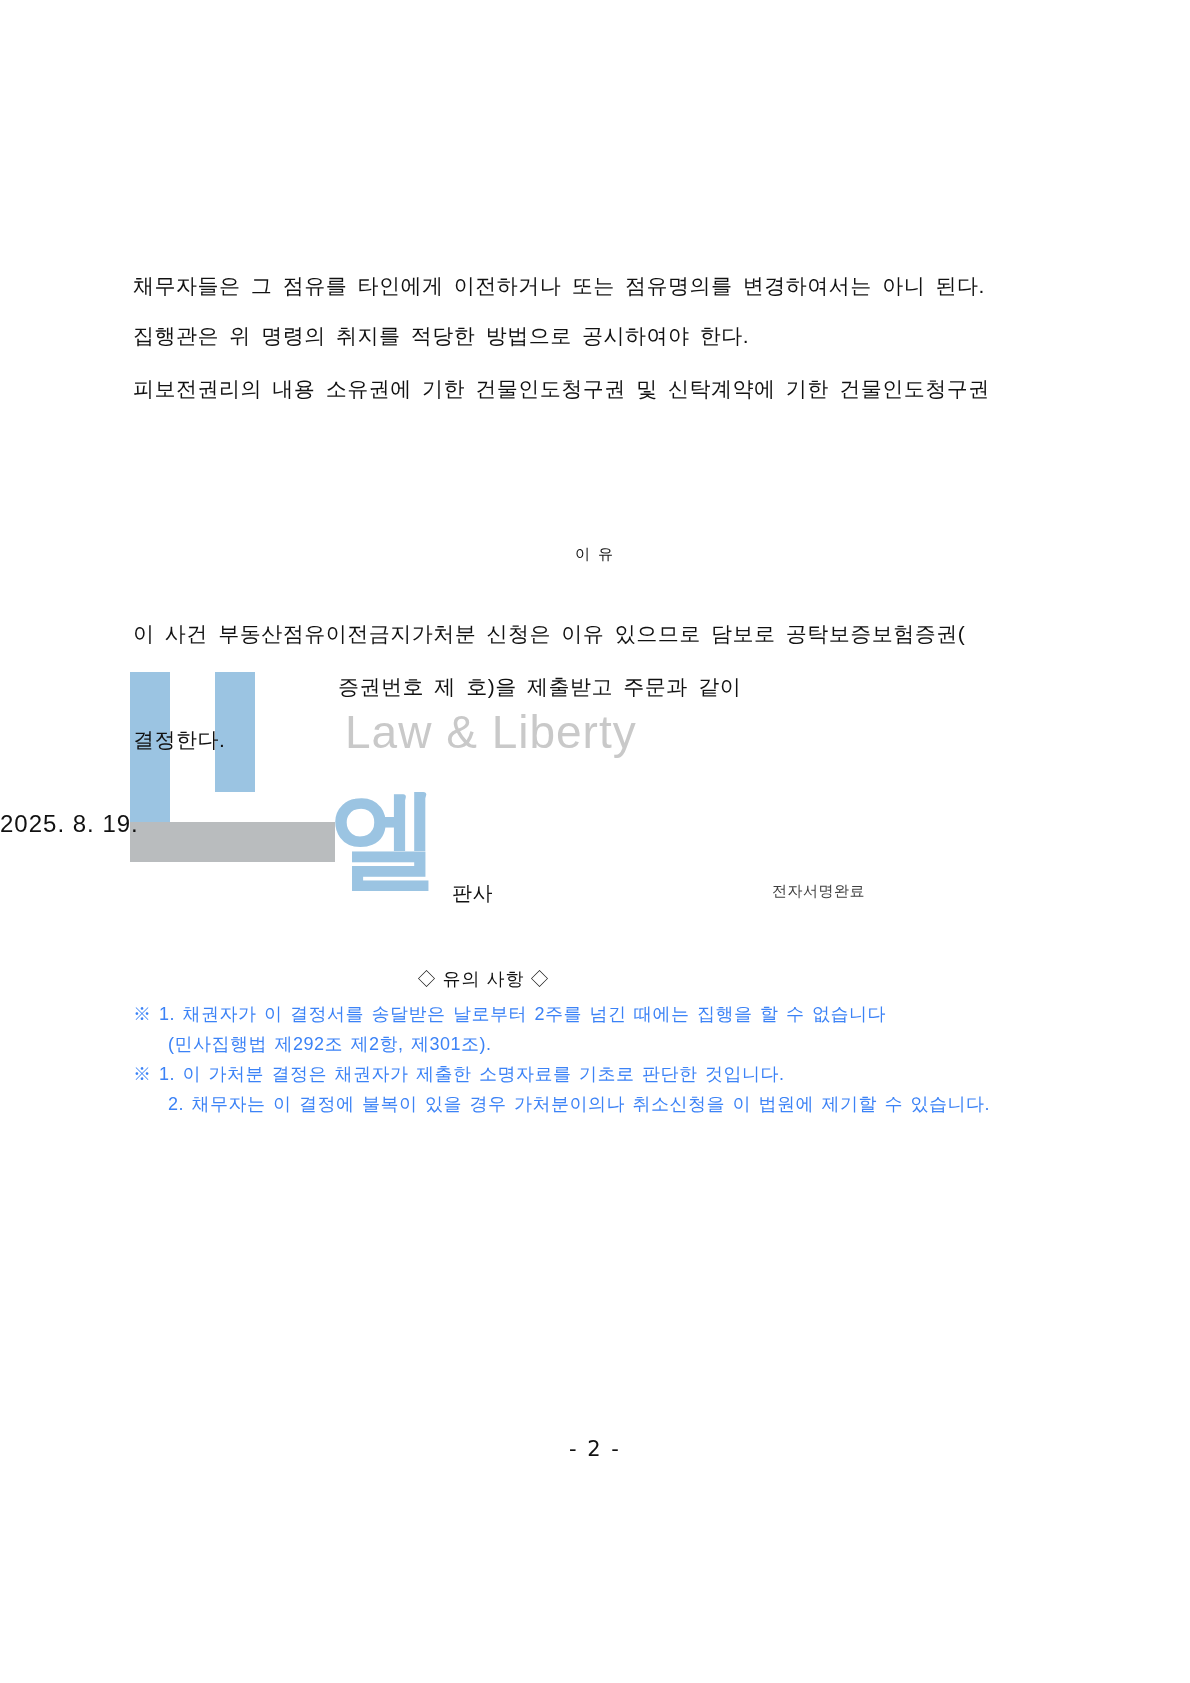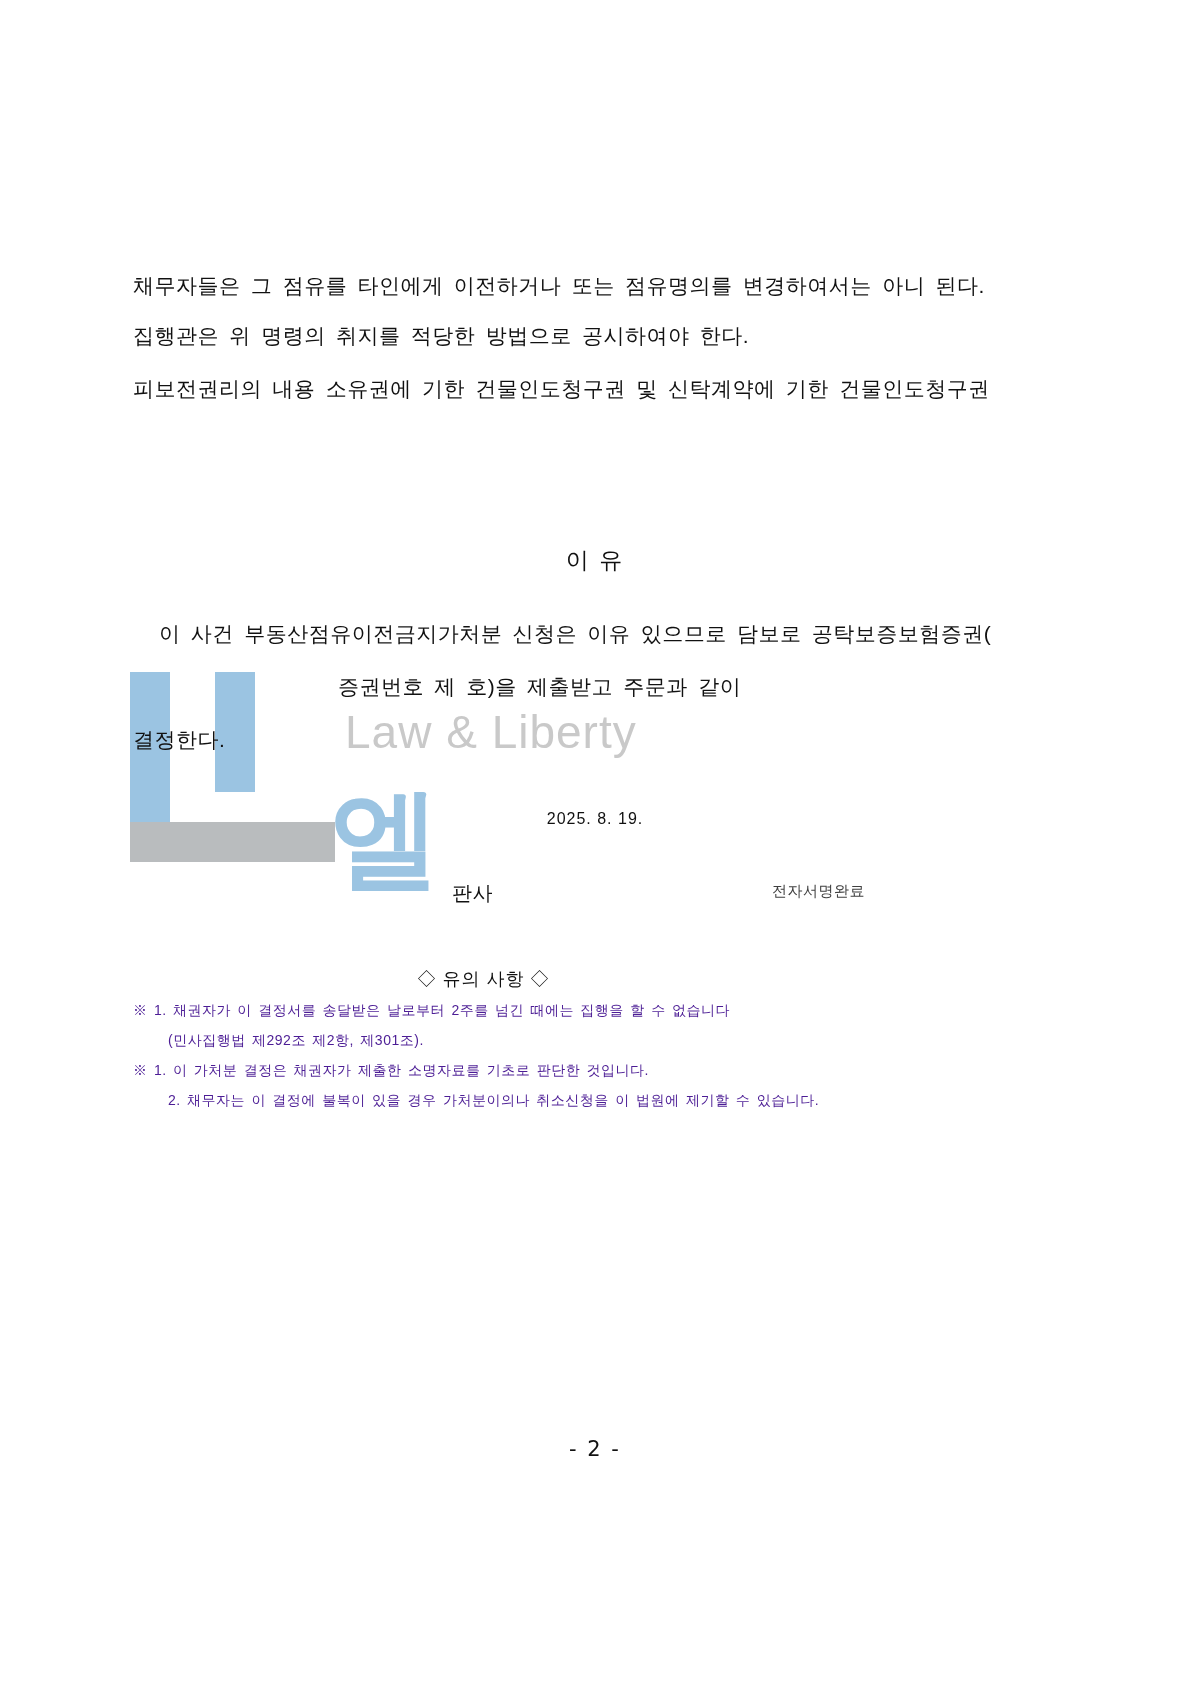--- a/index.html
+++ b/index.html
@@ -99,37 +99,37 @@
     white-space: nowrap;
   }
   .body-line {
     left: 133px;
     word-spacing: 4px;
   }
   .center-title {
     left: 0;
     width: 1190px;
     text-align: center;
-    font-size: 23px;
+    font-size: 15px;
     letter-spacing: 2px;
     white-space: nowrap;
   }
   .indent-line {
     left: 133px;
     word-spacing: 4px;
   }
   .sub-indent {
     left: 338px;
     word-spacing: 4px;
   }
   .date-line {
     left: 0;
     width: 1190px;
-    text-align: center;
-    font-size: 16px;
+    text-align: left;
+    font-size: 24px;
     letter-spacing: 1px;
   }
   .judge-label {
     left: 452px;
     font-size: 20px;
   }
   .esign {
     left: 772px;
     font-size: 15px;
     color: #404040;
@@ -137,22 +137,22 @@
 
   .notice-head {
     left: 0;
     width: 967px;
     text-align: center;
     font-size: 18px;
     letter-spacing: 1px;
   }
   .notice {
     left: 133px;
-    font-size: 14px;
-    color: #4c1d95;
+    font-size: 18px;
+    color: #3b82f6;
     word-spacing: 2px;
   }
   .notice-ind1 { left: 168px; }
   .notice-ind2 { left: 168px; }
 
   .page-number {
     position: absolute;
     left: 0;
     top: 1437px;
     width: 1190px;
@@ -176,21 +176,21 @@
   </div>
 
   <div class="content">
 
     <div class="ln body-line" style="top:272px;">채무자들은 그 점유를 타인에게 이전하거나 또는 점유명의를 변경하여서는 아니 된다.</div>
     <div class="ln body-line" style="top:322px;">집행관은 위 명령의 취지를 적당한 방법으로 공시하여야 한다.</div>
     <div class="ln body-line" style="top:375px;">피보전권리의 내용 소유권에 기한 건물인도청구권 및 신탁계약에 기한 건물인도청구권</div>
 
     <div class="ln center-title" style="top:545px;">이        유</div>
 
-    <div class="ln indent-line" style="top:620px;margin-left:26px;">이 사건 부동산점유이전금지가처분 신청은 이유 있으므로 담보로 공탁보증보험증권(</div>
+    <div class="ln indent-line" style="top:620px;">이 사건 부동산점유이전금지가처분 신청은 이유 있으므로 담보로 공탁보증보험증권(</div>
     <div class="ln sub-indent" style="top:673px;">증권번호 제                                  호)을  제출받고  주문과  같이</div>
     <div class="ln indent-line" style="top:726px;">결정한다.</div>
 
     <div class="ln date-line" style="top:810px;">2025.  8.  19.</div>
 
     <div class="ln judge-label" style="top:880px;">판사</div>
     <div class="ln esign" style="top:882px;">전자서명완료</div>
 
     <div class="ln notice-head" style="top:967px;">◇ 유의 사항 ◇</div>
 

